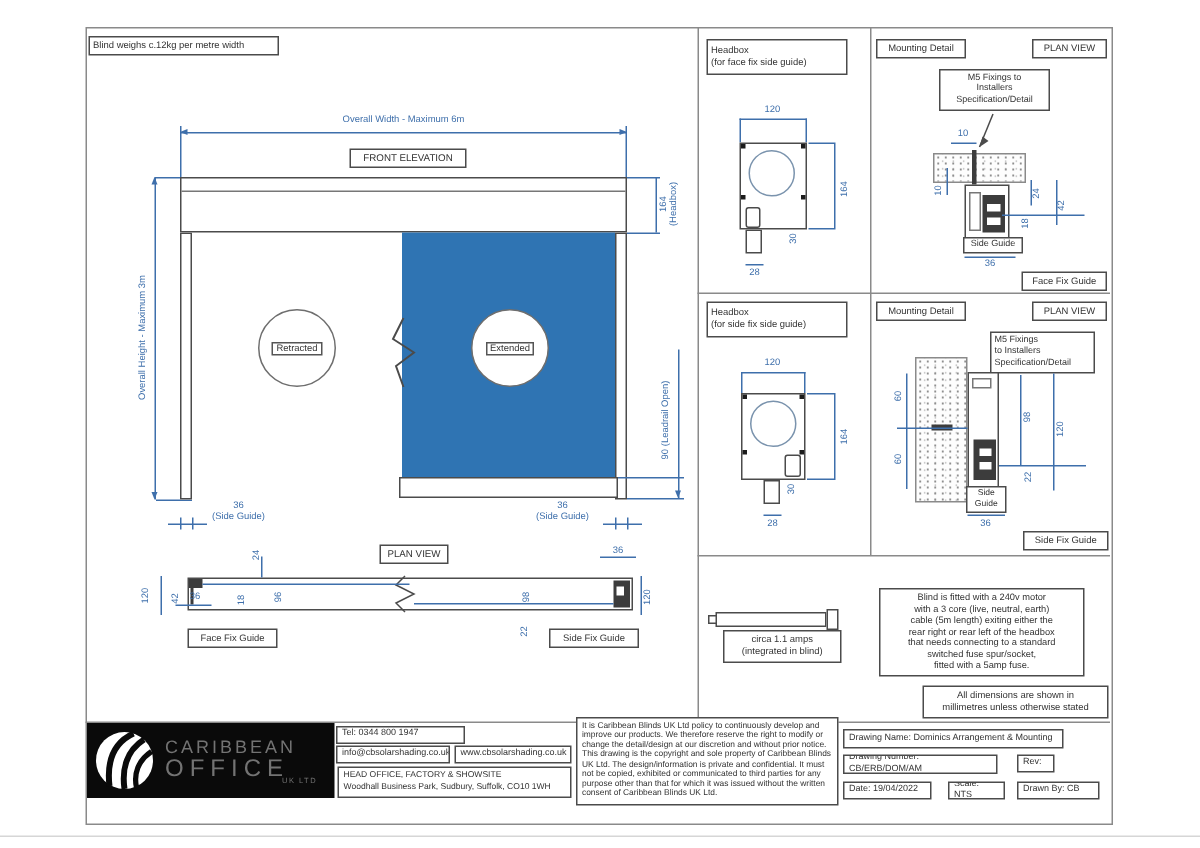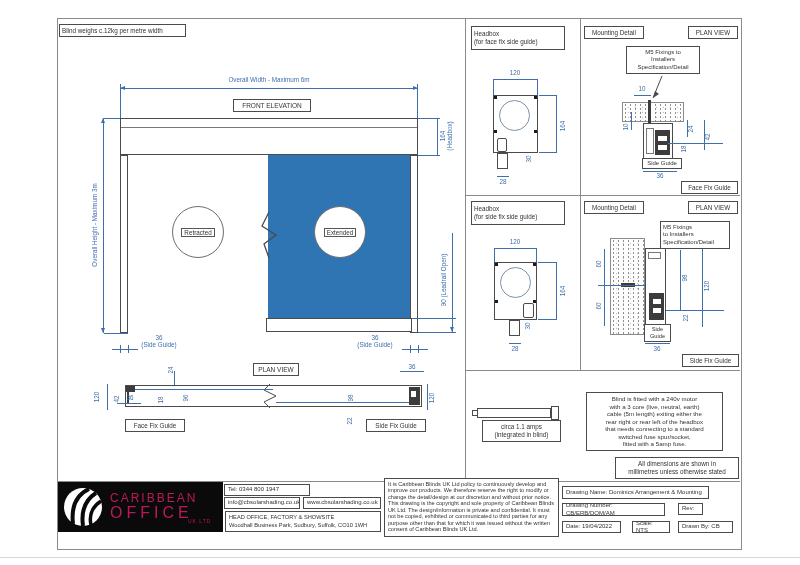--- a/index.html
+++ b/index.html
@@ -40,21 +40,21 @@
         overflow:hidden;box-sizing:border-box;}
   .circ{position:absolute;border:1px solid #6e6e6e;border-radius:50%;background:transparent;
         display:flex;align-items:center;justify-content:center;}
   .circ.fill{background:#fff;}
   .tag{border:1px solid #555;background:#fff;font-size:6.3px;padding:0 2px;color:#333;white-space:nowrap;}
   .roller{position:absolute;border:1px solid #7a93ad;border-radius:50%;background:#fff;box-sizing:border-box;}
   .fabric{position:absolute;background:var(--blind);}
   .legal{position:absolute;border:1px solid var(--ink);background:#fff;color:#333;font-size:5.6px;
          line-height:1.16;padding:2px 3px;text-align:left;overflow:hidden;box-sizing:border-box;}
   .logo{position:absolute;background:#0a0a0a;}
-  .brand{position:absolute;color:#be185d;white-space:nowrap;text-align:right;}
+  .brand{position:absolute;color:#737373;white-space:nowrap;text-align:right;}
   svg{position:absolute;overflow:visible;}
 </style>
 </head>
 <body>
 
 <div class="page">
 
   <div class="sheet" style="left:57px;top:18px;width:683px;height:530px"></div>
   <div class="kvl" style="left:465px;top:18px;height:463px"></div>
   <div class="kvl" style="left:580px;top:18px;height:352px"></div>

